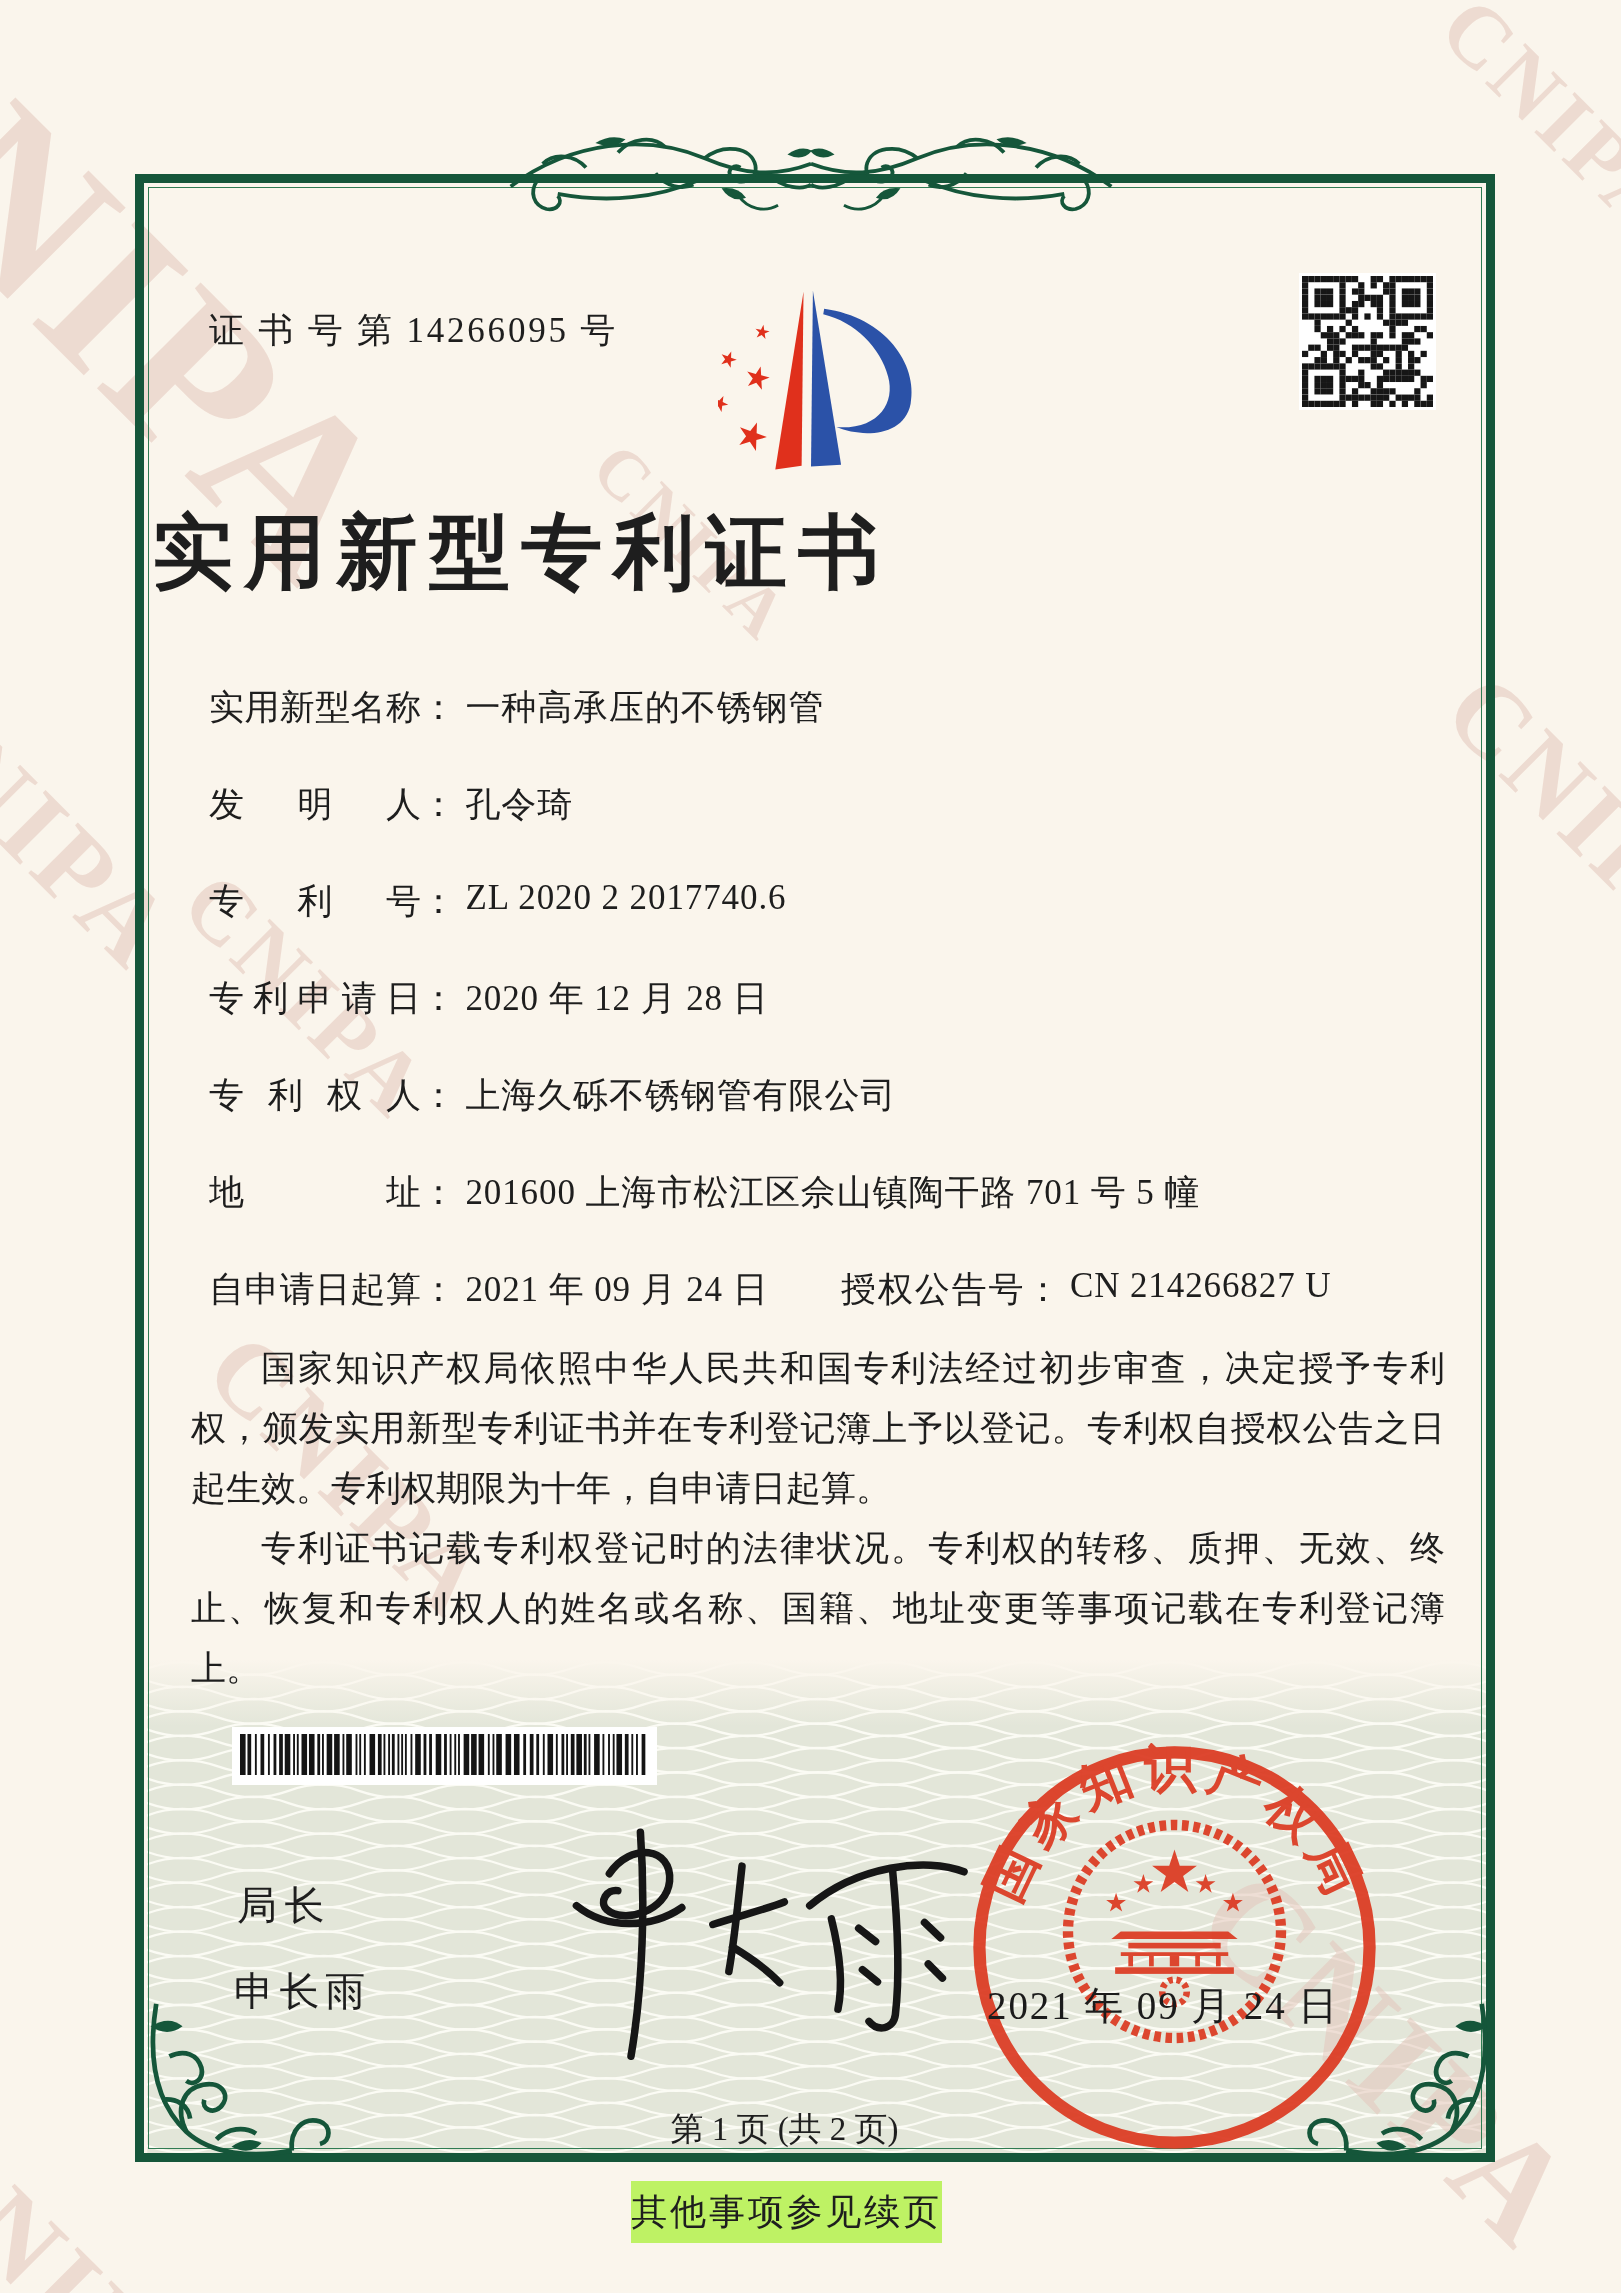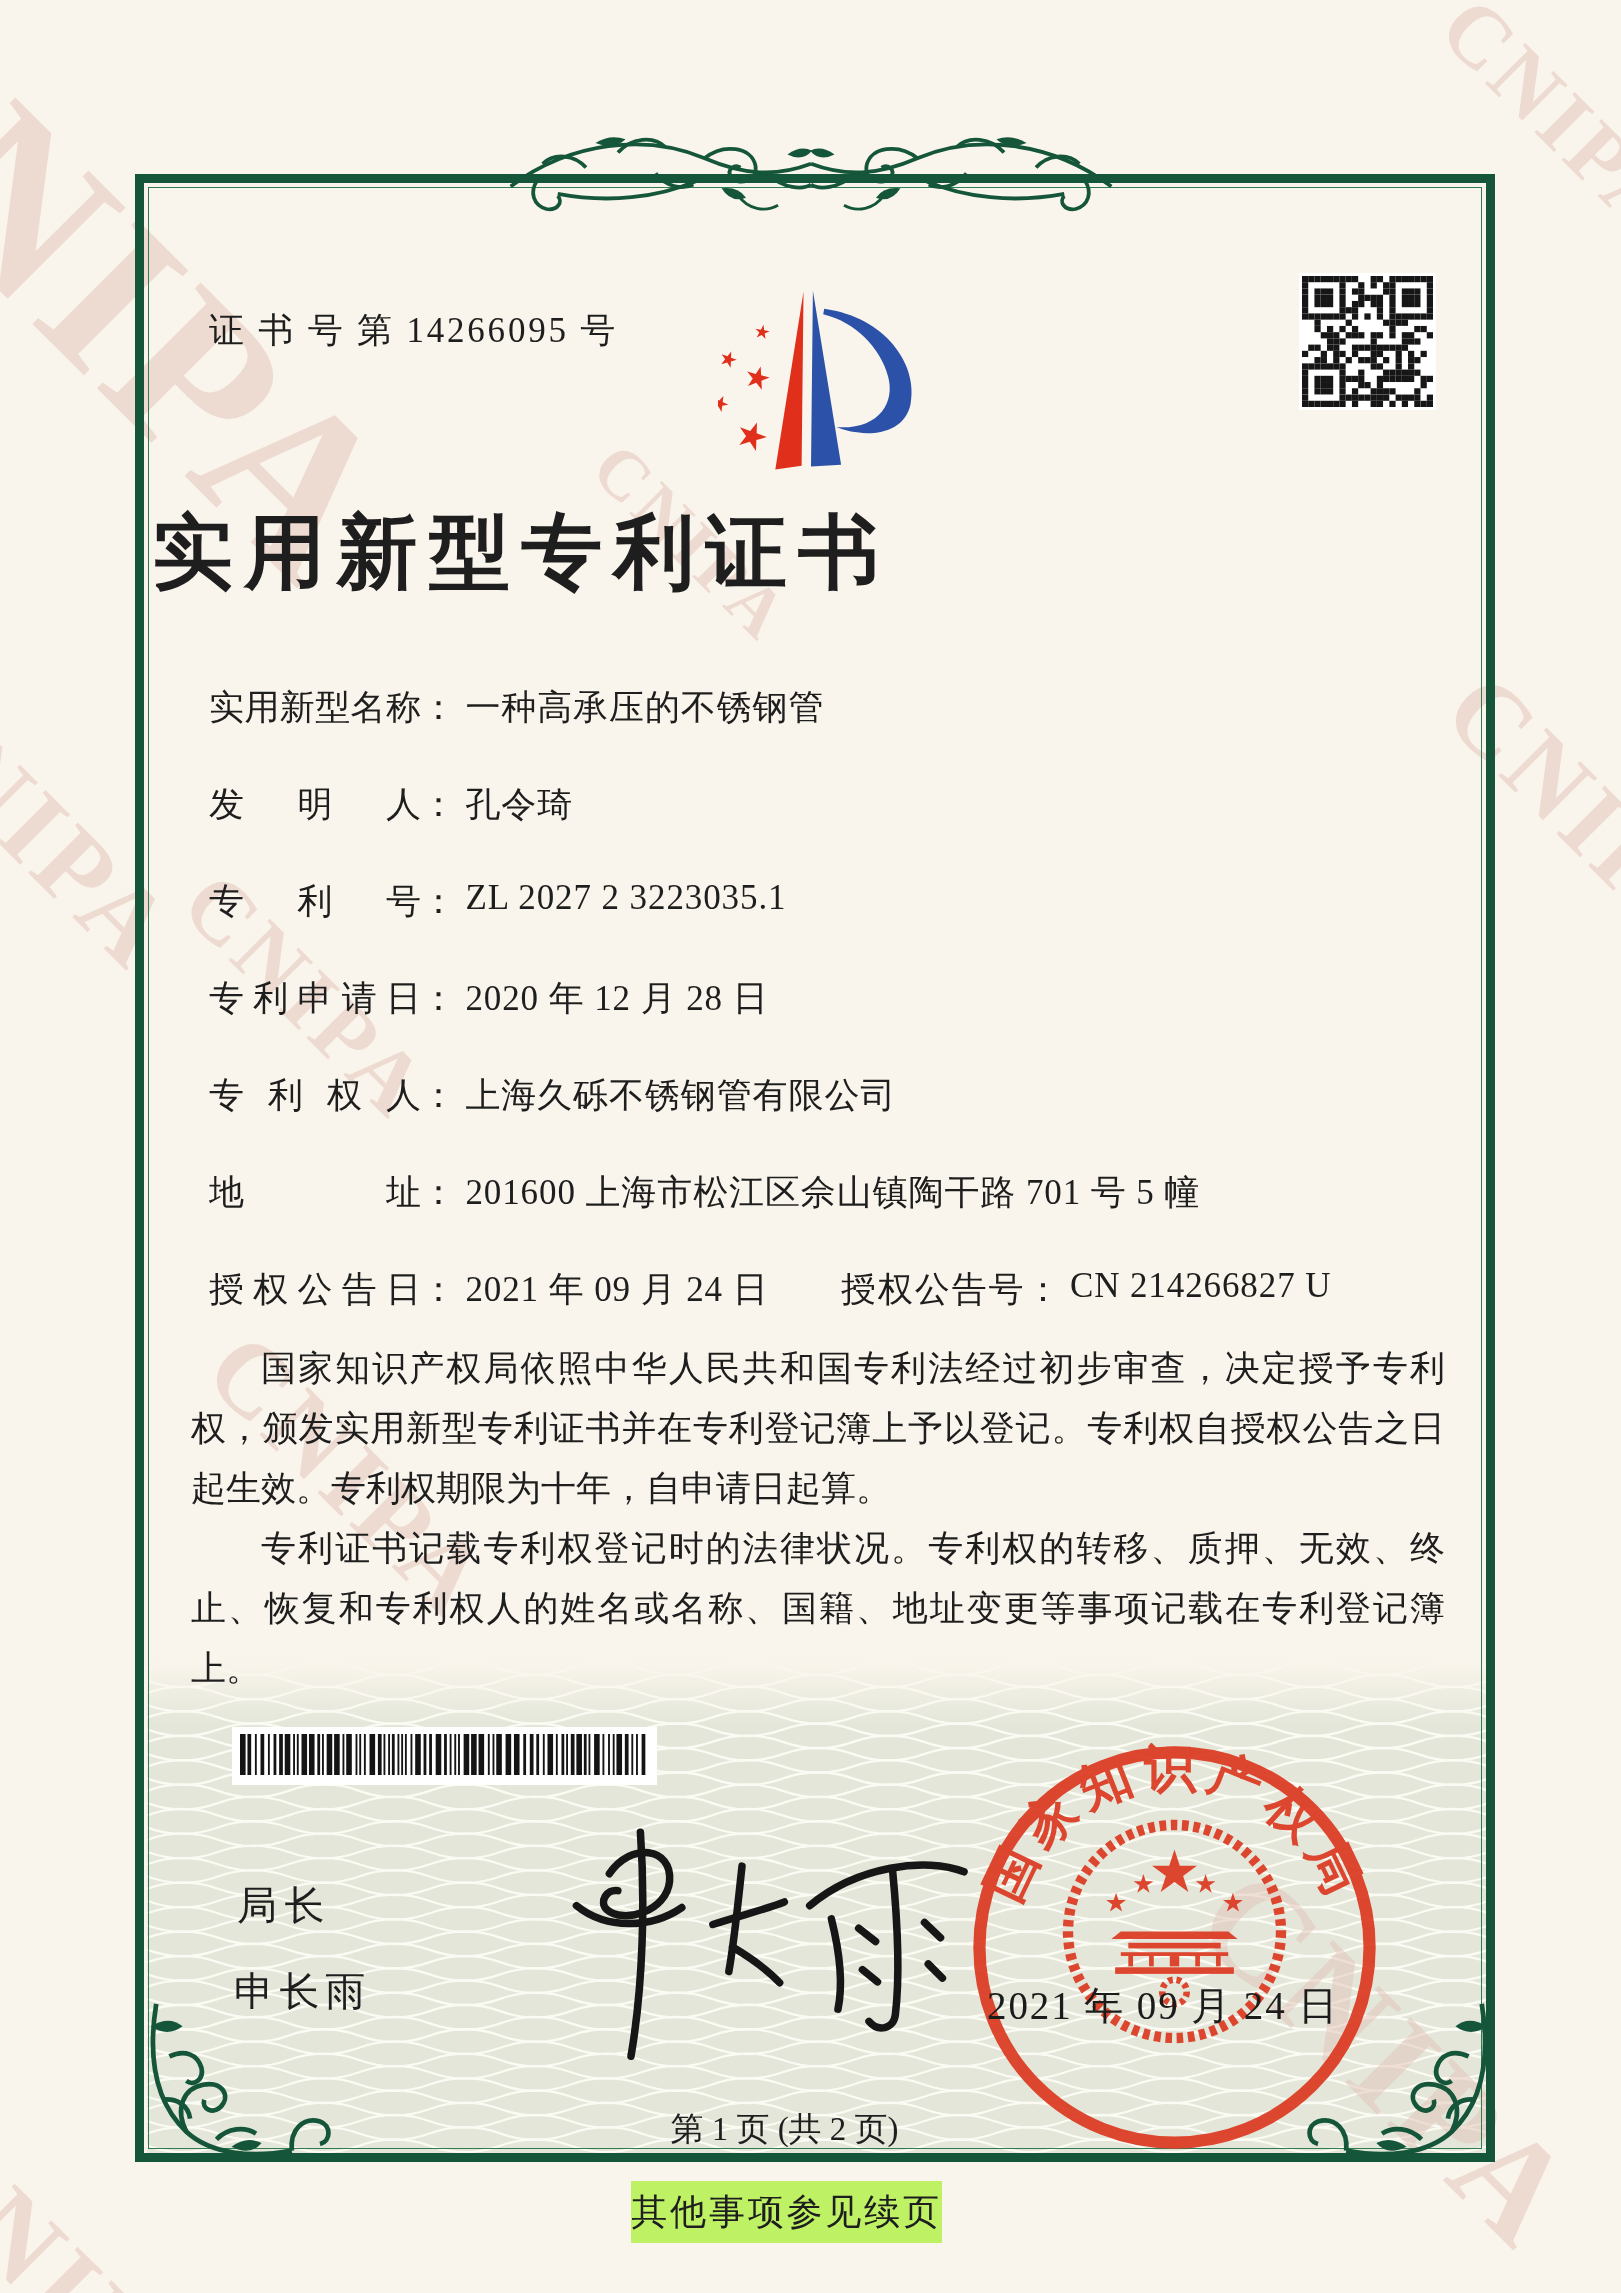--- a/index.html
+++ b/index.html
@@ -434,33 +434,33 @@
 
   <div class="title">实用新型专利证书</div>
 
   <div class="row" style="top:684px">
     <span class="flabel">实用新型名称</span><span class="colon">：</span><span class="fvalue">一种高承压的不锈钢管</span>
   </div>
   <div class="row" style="top:781px">
     <span class="flabel">发明人</span><span class="colon">：</span><span class="fvalue">孔令琦</span>
   </div>
   <div class="row" style="top:878px">
-    <span class="flabel">专利号</span><span class="colon">：</span><span class="fvalue">ZL 2027 2 3223035.1</span>
+    <span class="flabel">专利号</span><span class="colon">：</span><span class="fvalue">ZL 2020 2 2017740.6</span>
   </div>
   <div class="row" style="top:975px">
     <span class="flabel">专利申请日</span><span class="colon">：</span><span class="fvalue">2020 年 12 月 28 日</span>
   </div>
   <div class="row" style="top:1072px">
     <span class="flabel">专利权人</span><span class="colon">：</span><span class="fvalue">上海久砾不锈钢管有限公司</span>
   </div>
   <div class="row" style="top:1169px">
     <span class="flabel">地址</span><span class="colon">：</span><span class="fvalue">201600 上海市松江区佘山镇陶干路 701 号 5 幢</span>
   </div>
   <div class="row" style="top:1266px">
-    <span class="flabel">授权公告日</span><span class="colon">：</span><span class="fvalue">2021 年 09 月 24 日</span>
+    <span class="flabel">自申请日起算</span><span class="colon">：</span><span class="fvalue">2021 年 09 月 24 日</span>
     <span class="grant">
       <span class="g-label">授权公告号</span><span>：</span><span class="fvalue">CN 214266827 U</span>
     </span>
   </div>
 
   <div class="paras">
     <p>国家知识产权局依照中华人民共和国专利法经过初步审查，决定授予专利权，颁发实用新型专利证书并在专利登记簿上予以登记。专利权自授权公告之日起生效。专利权期限为十年，自申请日起算。</p>
     <p>专利证书记载专利权登记时的法律状况。专利权的转移、质押、无效、终止、恢复和专利权人的姓名或名称、国籍、地址变更等事项记载在专利登记簿上。</p>
   </div>
 

